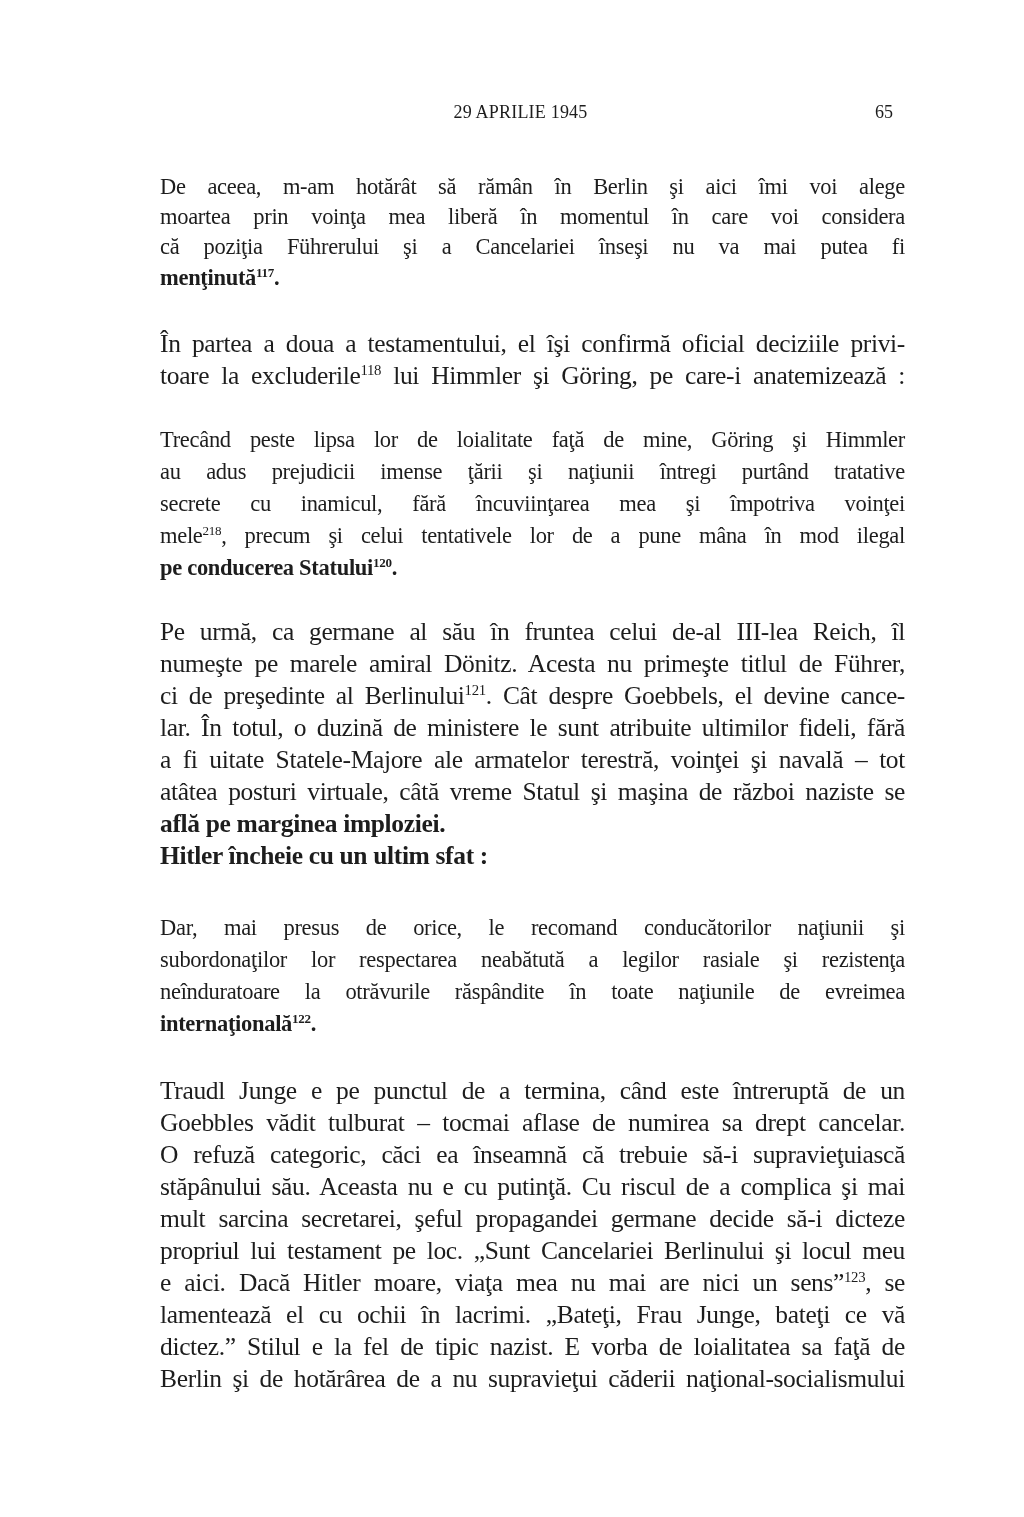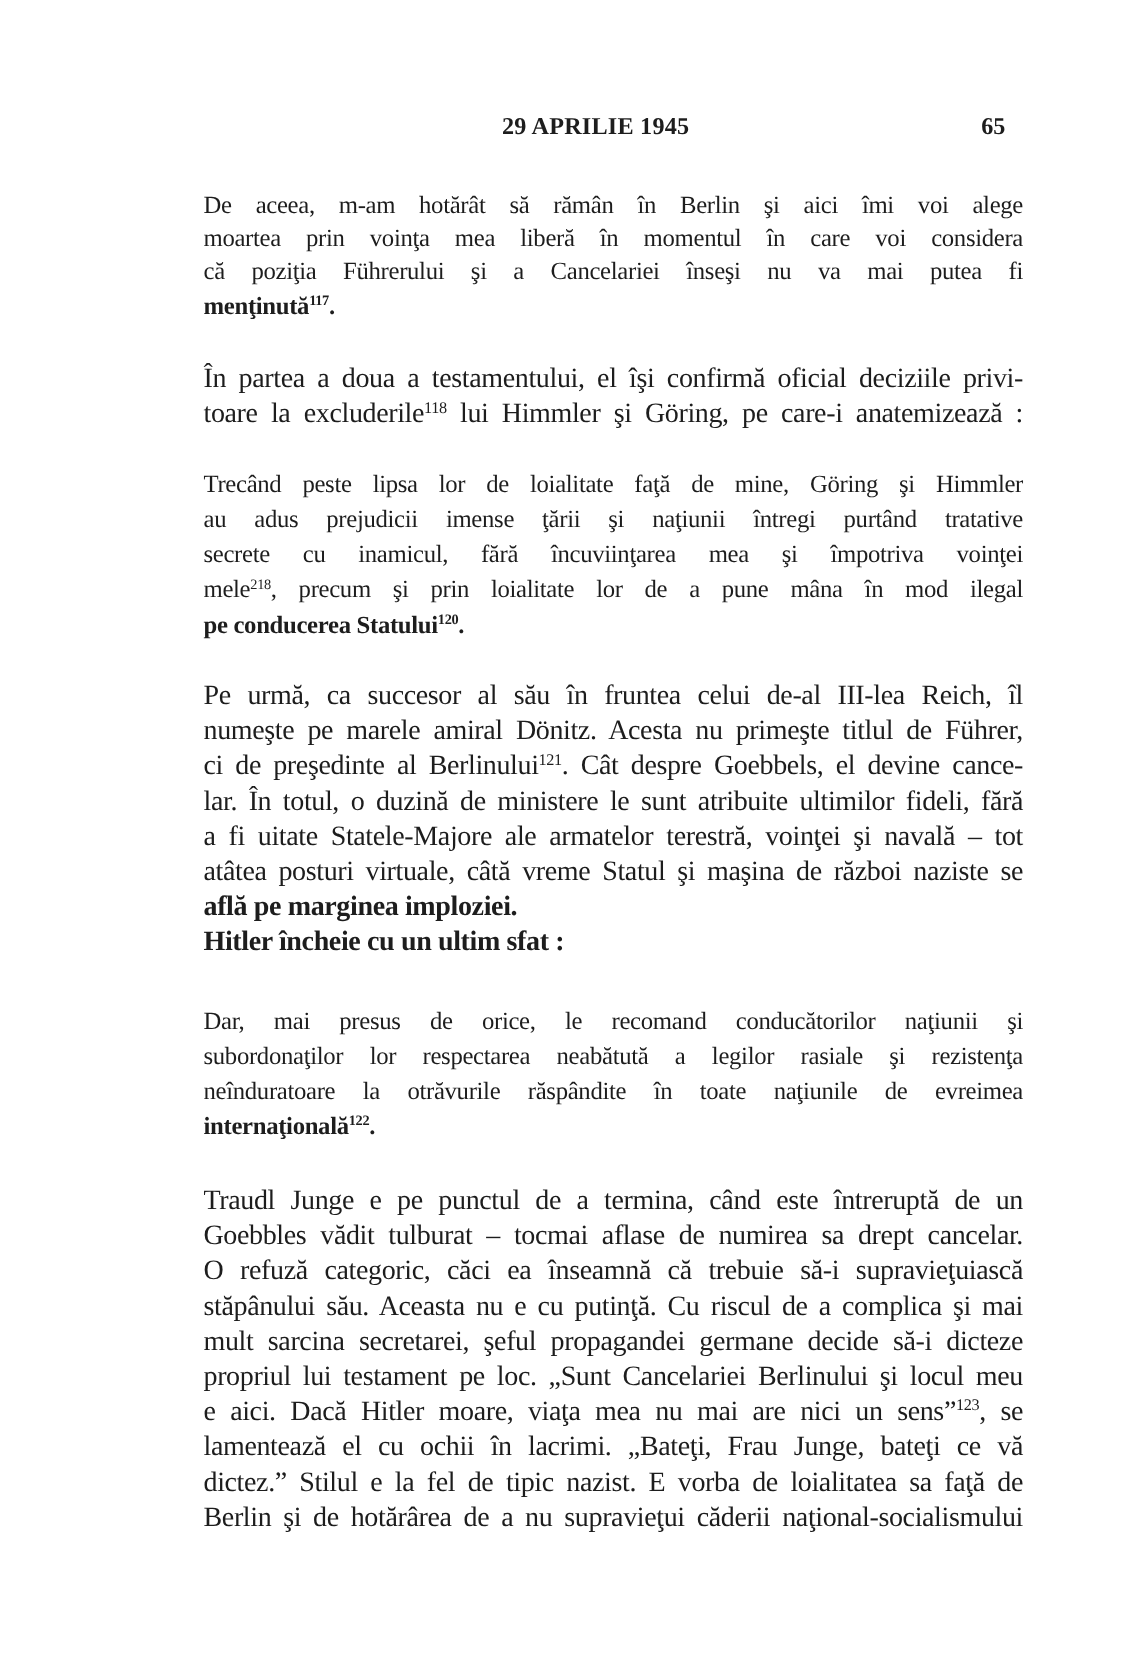--- a/index.html
+++ b/index.html
@@ -1,23 +1,23 @@
 <!DOCTYPE html>
 <html><head>
   <meta charset="utf-8">
   <style>
     html, body { margin: 0; padding: 0; background: #ffffff; }
     body { width: 1024px; height: 1517px; position: relative; overflow: hidden;
            font-family: "Liberation Serif", "DejaVu Serif", serif; color: #1d1d1d; }
-    .header { position: absolute; top: 102px; left: 169px; width: 745px; height: 26px;
-              font-size: 22px; font-weight: bold; }
+    .header { position: absolute; top: 102px; left: 148px; width: 745px; height: 26px;
+              font-size: 18px; }
     .running-title { position: absolute; left: 0; right: 0; text-align: center; top: 0; letter-spacing: 0.2px; }
     .page-number { position: absolute; right: 0; top: 0; }
     .line { position: absolute; left: 160px; width: 745px; white-space: nowrap;
-            text-align: justify; text-align-last: justify; margin-left: 25px; }
+            text-align: justify; text-align-last: justify; }
     .line.last { text-align-last: left; font-weight: bold; }
     .body-text { font-size: 25.5px; line-height: 32px; letter-spacing: -0.35px; }
     .quote-text { font-size: 22.5px; line-height: 30px; letter-spacing: -0.3px; }
     sup { font-size: 0.58em; vertical-align: 0.6em; line-height: 0; }
   </style>
 </head>
 <body>
 
 <div class="header">
   <div class="running-title">29 APRILIE 1945</div>
@@ -33,26 +33,26 @@
 
 <div class="body-text">
   <div class="line" style="top:328px"><span>În partea a doua a testamentului, el îşi confirmă oficial deciziile privi-</span></div>
   <div class="line" style="top:360px"><span>toare la excluderile</span><sup>118</sup><span> lui Himmler şi Göring, pe care-i anatemizează :</span></div>
 </div>
 
 <div class="quote-text">
   <div class="line" style="top:425px"><span>Trecând peste lipsa lor de loialitate faţă de mine, Göring şi Himmler</span></div>
   <div class="line" style="top:457px"><span>au adus prejudicii imense ţării şi naţiunii întregi purtând tratative</span></div>
   <div class="line" style="top:489px"><span>secrete cu inamicul, fără încuviinţarea mea şi împotriva voinţei</span></div>
-  <div class="line" style="top:521px"><span>mele</span><sup>218</sup><span>, precum şi prin loialitate lor de a pune mâna în mod ilegal</span></div>
+  <div class="line" style="top:521px"><span>mele</span><sup>218</sup><span>, precum şi celui tentativele lor de a pune mâna în mod ilegal</span></div>
   <div class="line last" style="top:553px"><span>pe conducerea Statului</span><sup>120</sup><span>.</span></div>
 </div>
 
 <div class="body-text">
-  <div class="line" style="top:616px"><span>Pe urmă, ca succesor al său în fruntea celui de-al III-lea Reich, îl</span></div>
+  <div class="line" style="top:616px"><span>Pe urmă, ca germane al său în fruntea celui de-al III-lea Reich, îl</span></div>
   <div class="line" style="top:648px"><span>numeşte pe marele amiral Dönitz. Acesta nu primeşte titlul de Führer,</span></div>
   <div class="line" style="top:680px"><span>ci de preşedinte al Berlinului</span><sup>121</sup><span>. Cât despre Goebbels, el devine cance-</span></div>
   <div class="line" style="top:712px"><span>lar. În totul, o duzină de ministere le sunt atribuite ultimilor fideli, fără</span></div>
   <div class="line" style="top:744px"><span>a fi uitate Statele-Majore ale armatelor terestră, voinţei şi navală – tot</span></div>
   <div class="line" style="top:776px"><span>atâtea posturi virtuale, câtă vreme Statul şi maşina de război naziste se</span></div>
   <div class="line last" style="top:808px"><span>află pe marginea imploziei.</span></div>
   <div class="line last" style="top:840px"><span>Hitler încheie cu un ultim sfat :</span></div>
 </div>
 
 <div class="quote-text">

